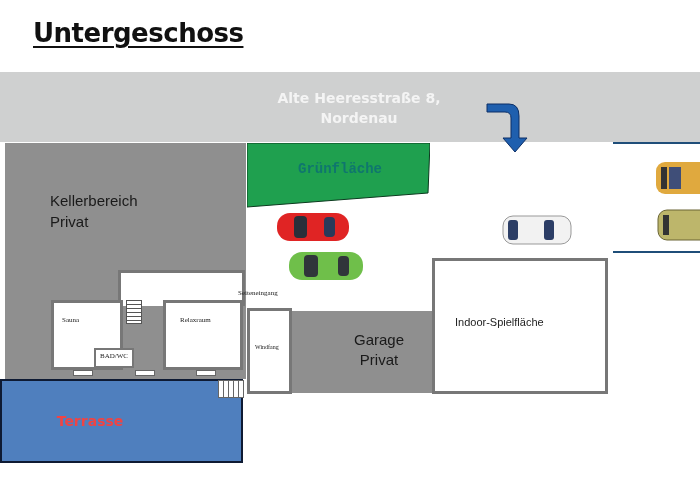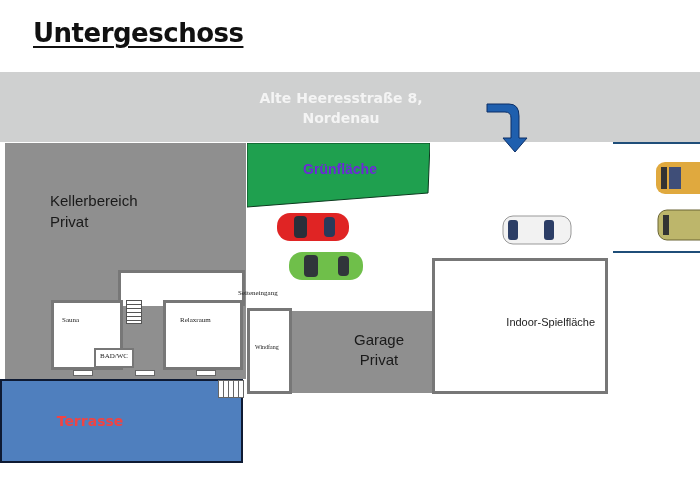--- a/index.html
+++ b/index.html
@@ -2,33 +2,33 @@
 <html><head>
 <meta charset="utf-8">
 <style>
   html, body { margin:0; padding:0; }
   body { width:700px; height:500px; position:relative; background:#ffffff; overflow:hidden;
          font-family:"Liberation Sans", sans-serif; }
   .abs { position:absolute; }
   .title { left:33px; top:18px; font-size:26px; font-weight:bold; color:#111; text-decoration:underline;
            text-underline-offset:4px; text-decoration-thickness:2px; font-family:"DejaVu Sans", sans-serif; letter-spacing:-0.5px; }
   .street { left:0; top:72px; width:700px; height:70px; background:#cfd0d0; }
-  .street-label { left:256px; top:88px; width:170px; text-align:center; color:#f4f4f4; font-weight:bold; font-size:14px; line-height:20px; font-family:"DejaVu Sans", sans-serif; }
+  .street-label { left:274px; top:88px; width:170px; text-align:center; color:#f4f4f4; font-weight:bold; font-size:14px; line-height:20px; font-family:"DejaVu Sans", sans-serif; }
   .keller { left:5px; top:143px; width:241px; height:236px; background:#8f8f8f; }
   .keller-label { left:50px; top:190px; width:150px; text-align:left; font-size:15px; color:#1a1a1a; line-height:21px; }
   .gruen { left:247px; top:143px; width:183px; height:65px; }
-  .gruen-label { left:280px; top:161px; width:120px; text-align:center; color:#6d28d9; font-weight:bold; font-size:14px; font-family:Liberation Sans, sans-serif; }
+  .gruen-label { left:280px; top:161px; width:120px; text-align:center; color:#0f766e; font-weight:bold; font-size:14px; font-family:Liberation Mono, monospace; }
   .room { background:#fff; border:3px solid #777; box-sizing:border-box; }
   .small { font-size:7px; color:#222; font-family:Liberation Serif, serif; }
   .terrasse { left:0; top:379px; width:243px; height:84px; background:#4f7fbe; border:2px solid #0e1a33; box-sizing:border-box; }
   .terrasse-label { left:40px; top:413px; width:100px; text-align:center; font-weight:bold; font-size:14px; color:#ef4444; font-family:"DejaVu Sans", sans-serif; }
   .garage { left:292px; top:311px; width:140px; height:82px; background:#8f8f8f; }
   .garage-label { left:334px; top:330px; width:90px; text-align:center; font-size:15px; color:#1a1a1a; line-height:20px; }
   .indoor { left:432px; top:258px; width:176px; height:136px; background:#fff; border:3px solid #777; box-sizing:border-box; }
-  .indoor-label { left:455px; top:316px; width:140px; text-align:right; font-size:11px; color:#222; }
+  .indoor-label { left:455px; top:316px; width:140px; text-align:left; font-size:11px; color:#222; }
   .parkline { left:613px; height:2px; width:87px; background:#1f4e79; }
   .window { background:#fff; border:1px solid #666; height:4px; }
 </style>
 </head>
 <body>
 
 <div class="abs title">Untergeschoss</div>
 
 <div class="abs street"></div>
 <div class="abs street-label">

